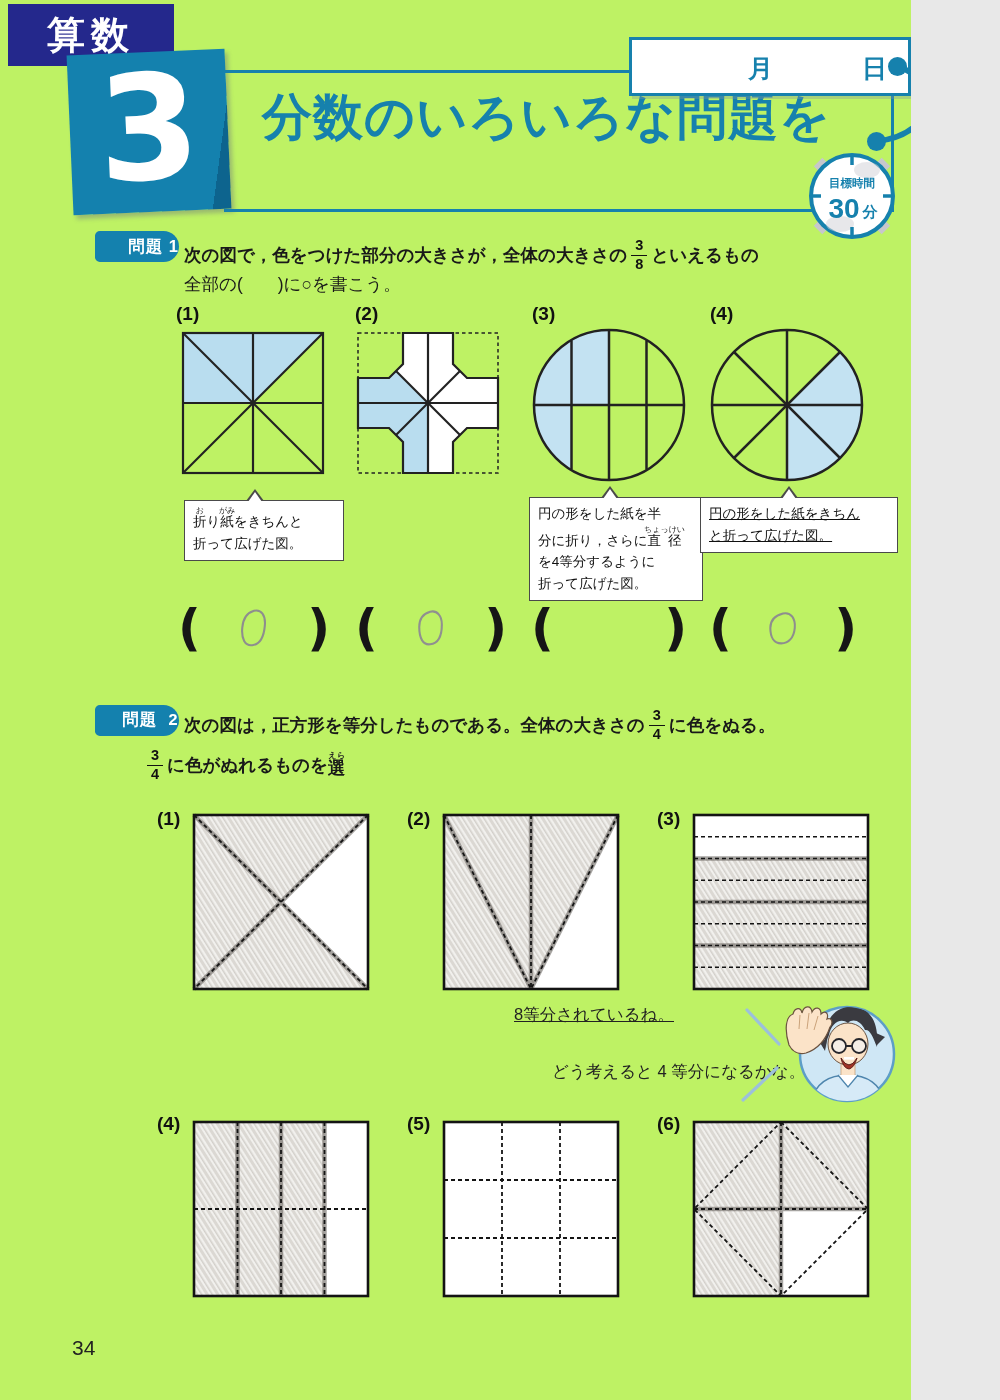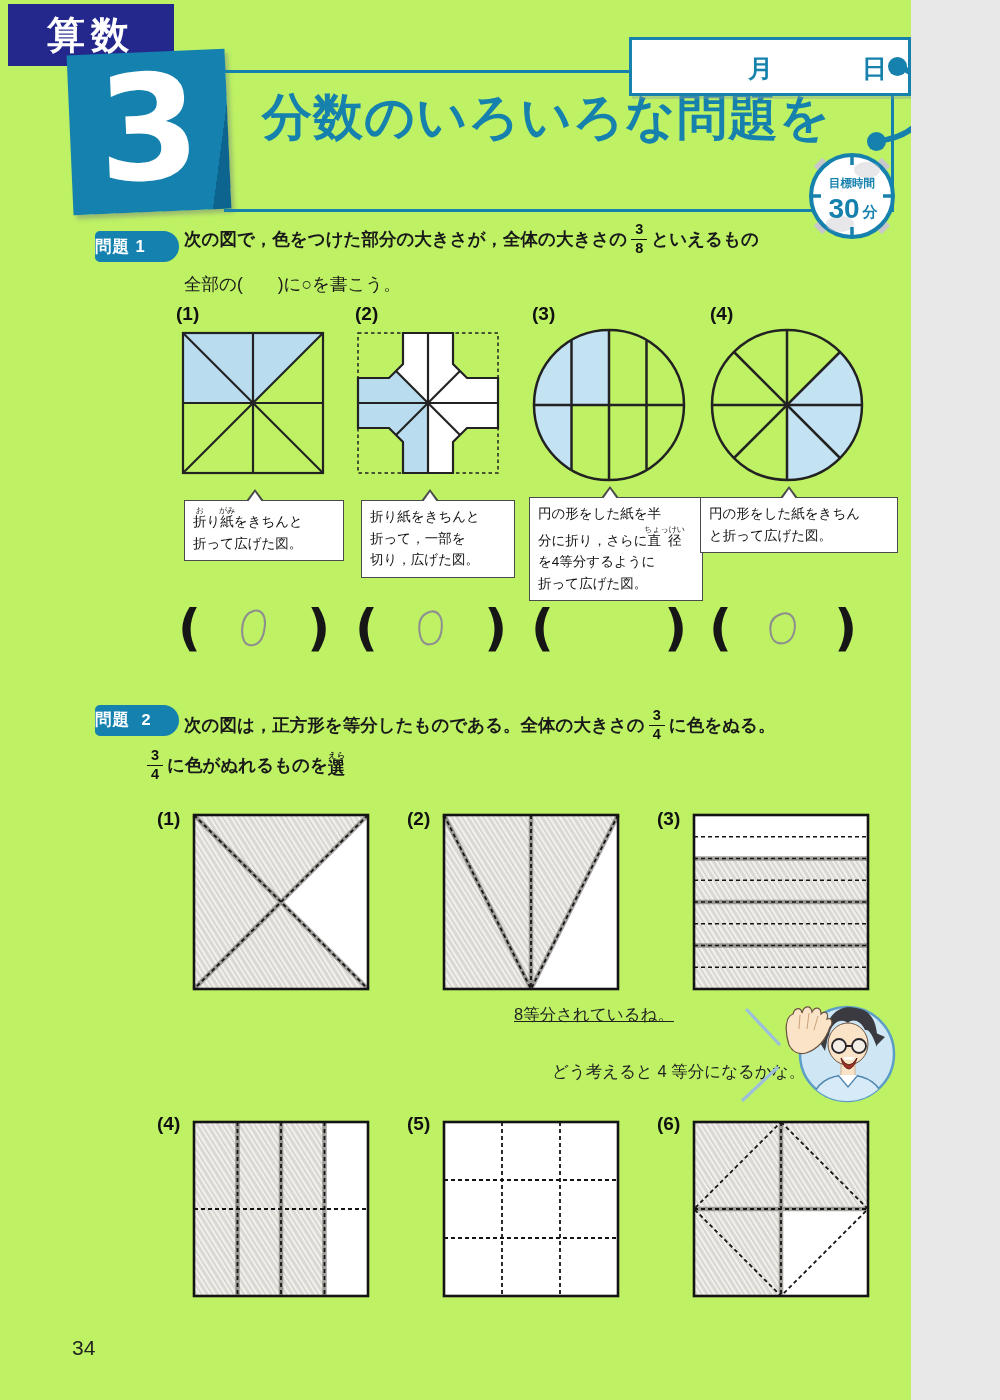--- a/index.html
+++ b/index.html
@@ -19,21 +19,21 @@
   .title-line{left:262px;color:#1681ad;font-weight:bold;font-size:50px;letter-spacing:1px;}
   .title1{top:84px;}
   .title2{top:148px;}
   .date-box{left:629px;top:37px;width:276px;height:53px;border:3.5px solid #1681ad;background:#fff;
     box-shadow:3px 3px 0 rgba(130,150,160,.35);z-index:2;}
   .date-box span{position:absolute;top:12px;font-size:25px;font-weight:bold;color:#1681ad;}
   .d-month{left:116px;} .d-day{left:230px;}
   .deco-dot{width:19px;height:19px;border-radius:50%;background:#1681ad;z-index:4;}
   
   .q-badge{width:84px;height:31px;background:#1481ae;color:#fff;border-radius:5px 16px 16px 5px;
-    font-size:16.5px;font-weight:bold;text-align:left;line-height:31px;letter-spacing:1px;}
+    font-size:16.5px;font-weight:bold;text-align:right;line-height:31px;letter-spacing:1px;}
   .textline{display:flex;align-items:center;height:46px;font-size:17.5px;font-weight:600;color:#191919;white-space:nowrap;}
   .plainline{font-size:17.5px;font-weight:400;color:#191919;white-space:nowrap;}
   .frac{display:inline-flex;flex-direction:column;align-items:center;font-size:14.5px;font-weight:bold;
     line-height:1.2;margin:0 4px;color:#111;}
   .frac .n{padding:0 4px;border-bottom:1.7px solid #111;}
   .fig-label{font-size:19px;font-weight:600;color:#111;}
   
   .callout{border:1.6px solid #4a4a4a;background:#fff;padding:5px 8px 6px 8px;font-size:13.5px;
     line-height:1.6;color:#111;font-weight:500;}
   .callout .pt{position:absolute;top:-12px;width:0;height:0;
@@ -96,21 +96,21 @@
       <line x1="48" y1="79" x2="48" y2="87"></line>
       <line x1="9" y1="48" x2="17" y2="48"></line>
       <line x1="79" y1="48" x2="87" y2="48"></line>
     </g>
     <text x="48" y="39" text-anchor="middle" font-size="11.5" font-weight="bold" fill="#1681ad">目標時間</text>
     <text x="40" y="70" text-anchor="middle" font-size="28" font-weight="bold" fill="#1681ad">30</text>
     <text x="66" y="69" text-anchor="middle" font-size="15" font-weight="bold" fill="#1681ad">分</text>
   </svg>
 
   <div class="abs q-badge" style="left:95px;top:231px;">問題 1</div>
-  <div class="abs textline" style="left:184px;top:216px;align-items:center;">
+  <div class="abs textline" style="left:184px;top:232px;align-items:center;">
     <span>次の図で，色をつけた部分の大きさが，全体の大きさの</span>
     <span class="frac">
       <span class="n">3</span>
       <span class="d">8</span>
     </span>
     <span>といえるもの</span>
   </div>
   <div class="abs plainline" style="left:184px;top:272px;">全部の(　　)に○を書こう。</div>
 
   <div class="abs fig-label" style="left:176px;top:303px;">(1)</div>
@@ -180,40 +180,32 @@
   </svg>
 
   <div class="abs callout" style="left:184px;top:500px;width:142px;">
     <i class="pt" style="left:61px;">
         <i></i>
       </i>
     <div><ruby><span>折</span><rt>お</rt></ruby><span>り</span><ruby><span>紙</span><rt>がみ</rt></ruby><span>をきちんと</span></div>
     <div>折って広げた図。</div>
   </div>
 
-  <div class="abs callout" style="left:361px;top:500px;width:136px;">
-    <i class="pt" style="left:59px;">
-        <i></i>
-      </i>
-    <div>折り紙をきちんと</div>
-    <div>折って，一部を</div>
-    <div>切り，広げた図。</div>
-  </div>
 
   <div class="abs callout" style="left:529px;top:497px;width:156px;">
     <i class="pt" style="left:71px;">
         <i></i>
       </i>
     <div>円の形をした紙を半</div>
     <div><span>分に折り，さらに</span><ruby><span>直径</span><rt>ちょっけい</rt></ruby></div>
     <div>を4等分するように</div>
     <div>折って広げた図。</div>
   </div>
 
-  <div class="abs callout" style="left:700px;top:497px;width:180px;">
+  <div class="abs callout" style="left:700px;top:497px;width:180px;text-decoration:underline;">
     <i class="pt" style="left:79px;">
         <i></i>
       </i>
     <div>円の形をした紙をきちん</div>
     <div>と折って広げた図。</div>
   </div>
 
   <div class="abs answer-group" style="left:178px;width:152px;">
     <span class="paren">(</span>
     <svg width="38" height="46" viewBox="0 0 42 48">

